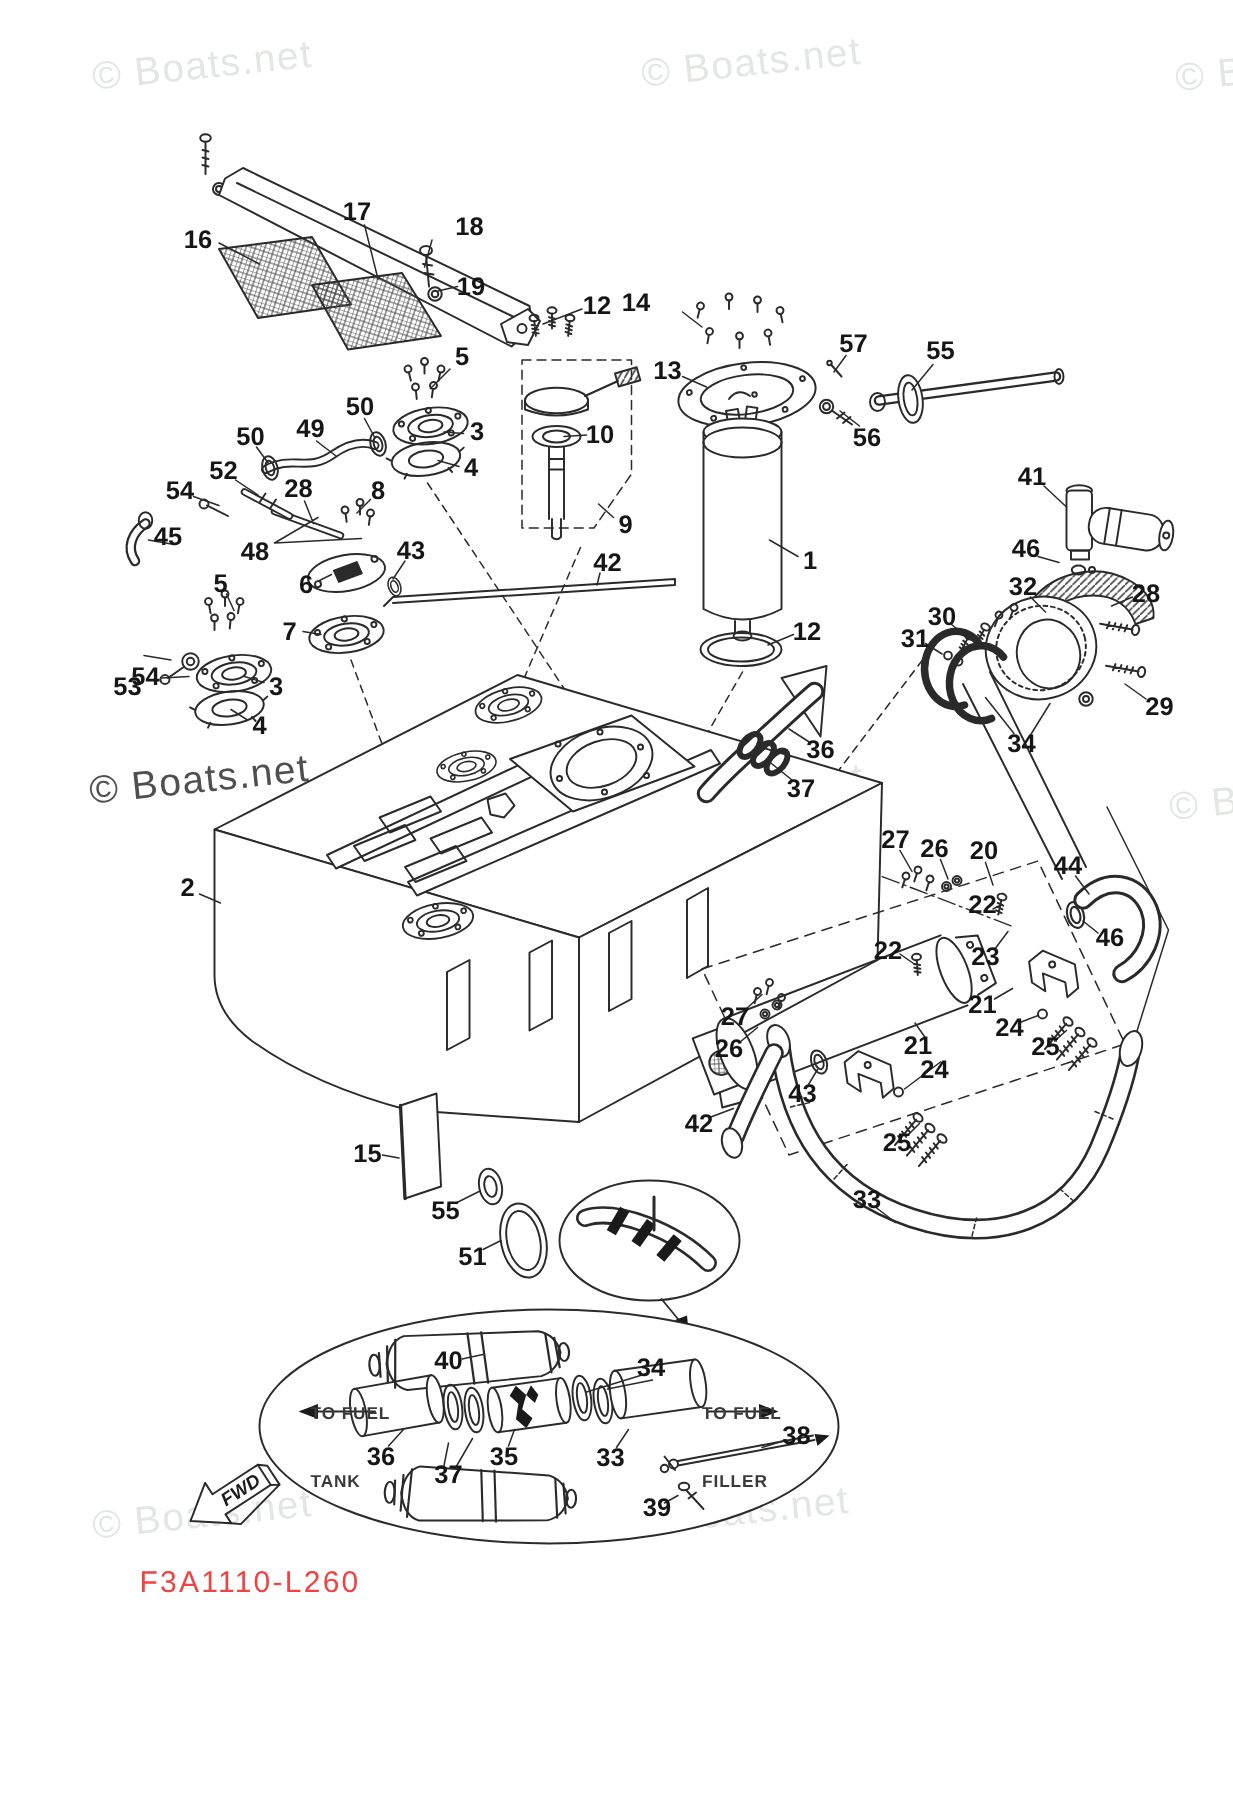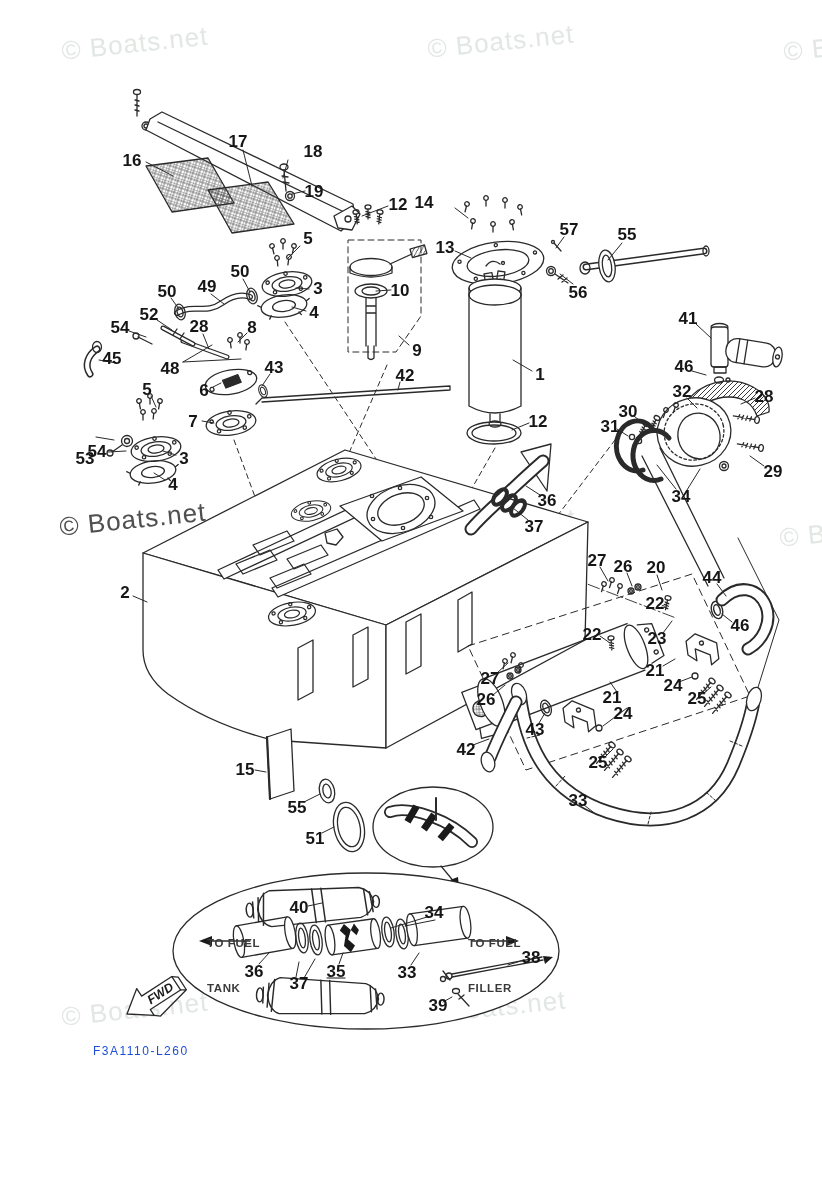--- a/index.html
+++ b/index.html
@@ -5,21 +5,21 @@
   html,body{margin:0;padding:0;background:#fff;}
   #stage{position:relative;width:822px;height:1200px;background:#fff;overflow:hidden;
          font-family:"Liberation Sans","DejaVu Sans",sans-serif;}
   .wm{position:absolute;font-size:26px;letter-spacing:1px;white-space:nowrap;
       transform:rotate(-6deg);transform-origin:left top;z-index:0;font-weight:400;}
   svg.art{position:absolute;left:0;top:0;z-index:1;}
   .callout{position:absolute;transform:translate(-50%,-50%);font-size:17px;font-weight:bold;
            color:#161616;z-index:2;white-space:nowrap;line-height:1;}
   .flowlabel{position:absolute;z-index:2;font-size:11.5px;font-weight:bold;color:#3a3a3a;
              letter-spacing:0.6px;line-height:15px;white-space:pre;}
-  .diagcode{position:absolute;left:93px;top:1044px;z-index:2;font-size:12px;color:#1d4ed8;
+  .diagcode{position:absolute;left:93px;top:1044px;z-index:2;font-size:20px;color:#ef4444;
             letter-spacing:1.5px;}
   .footer{position:absolute;left:28px;top:1157px;z-index:2;font-size:27px;color:#000;}
 </style>
 </head>
 <body>
 
 <div id="stage">
 
   <div>
       <div class="wm" style="left: 60px; top: 36px; color: rgb(226, 231, 227);">© Boats.net</div>
@@ -498,21 +498,21 @@
       <div class="callout" style="left: 535px; top: 729px;">43</div>
       <div class="callout" style="left: 466px; top: 749px;">42</div>
       <div class="callout" style="left: 598px; top: 762px;">25</div>
       <div class="callout" style="left: 245px; top: 769px;">15</div>
       <div class="callout" style="left: 578px; top: 800px;">33</div>
       <div class="callout" style="left: 297px; top: 807px;">55</div>
       <div class="callout" style="left: 315px; top: 838px;">51</div>
       <div class="callout" style="left: 299px; top: 907px; text-align: center;">40</div>
       <div class="callout" style="left: 434px; top: 912px;">34</div>
       <div class="callout" style="left: 254px; top: 971px;">36</div>
-      <div class="callout" style="left: 336px; top: 971px; text-decoration: underline;">35</div>
+      <div class="callout" style="left: 336px; top: 971px;">35</div>
       <div class="callout" style="left: 407px; top: 972px;">33</div>
       <div class="callout" style="left: 299px; top: 983px;">37</div>
       <div class="callout" style="left: 531px; top: 957px;">38</div>
       <div class="callout" style="left: 438px; top: 1005px;">39</div>
     </div>
 
   <div class="flowlabel" style="left:207px;top:906px;">
     <div>TO FUEL</div>
     <div>TANK</div>
   </div>

